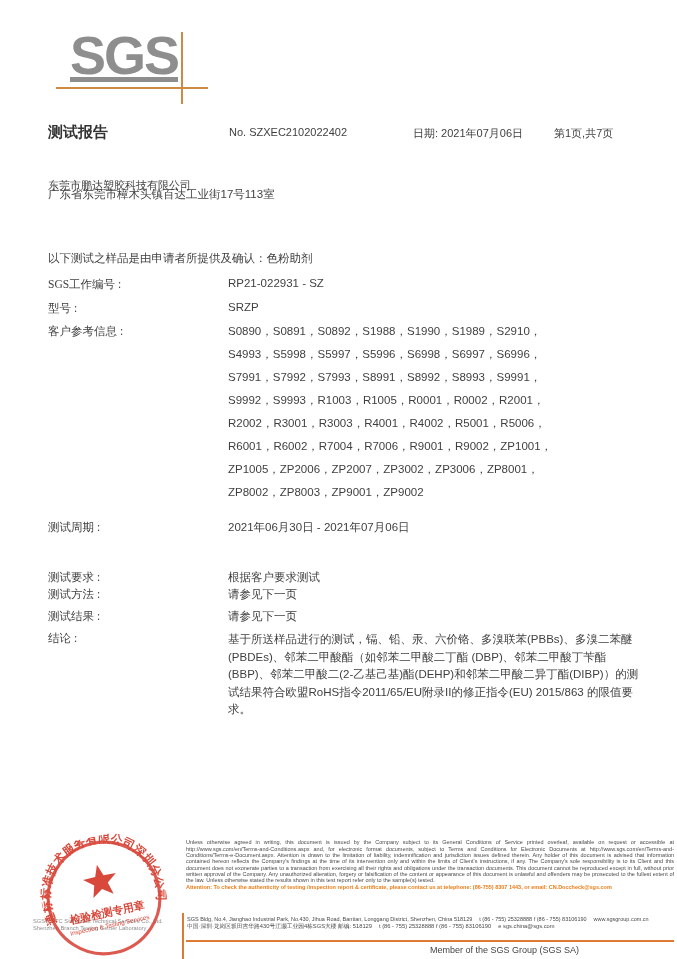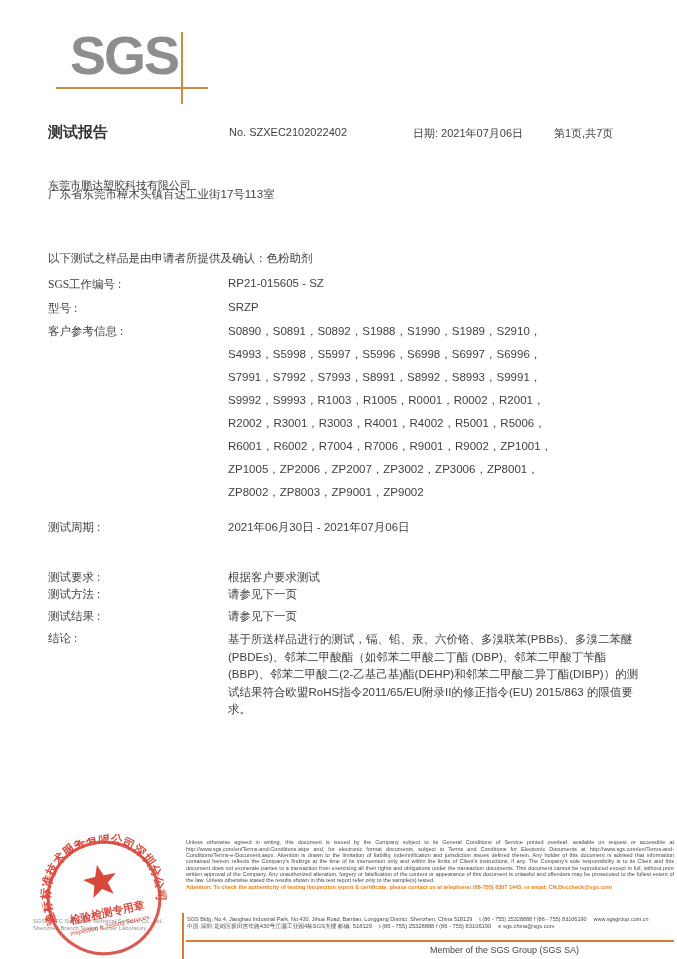--- a/index.html
+++ b/index.html
@@ -4,21 +4,21 @@
 <style>
   html,body { margin:0; padding:0; background:#e9e9e9; }
   .page {
     position:relative; width:677px; height:959px; background:#ffffff;
     font-family:"Liberation Sans","DejaVu Sans",sans-serif; color:#3f3f3f;
     overflow:hidden; margin:0 auto;
   }
 
   
   .logo-text { position:absolute; left:70px; top:28px; font-size:54px; font-weight:800;
-    letter-spacing:-2px; color:#8e8e8e; line-height:1; }
+    letter-spacing:-2px; color:#8e8e8e; line-height:1;text-decoration:underline; }
   .logo-hline { position:absolute; left:56px; top:87px; width:152px; height:2px; background:#cf8a42; }
   .logo-vline { position:absolute; left:181px; top:32px; width:2px; height:72px; background:#cf8a42; }
 
   
   .report-title { position:absolute; left:48px; top:123px; font-size:15px; font-weight:bold; color:#333;font-family:Liberation Serif, serif; }
   .report-no { position:absolute; left:229px; top:126px; font-size:11px; }
   .report-date { position:absolute; left:413px; top:126px; font-size:11px; }
   .report-page { position:absolute; left:554px; top:126px; font-size:11px; }
 
   .applicant-name { position:absolute; left:48px; top:150px; font-size:11px;margin-top:28px; }
@@ -71,21 +71,21 @@
   <div class="report-date">日期: 2021年07月06日</div>
   <div class="report-page">第1页,共7页</div>
 
   <div class="applicant-name">东莞市鹏达塑胶科技有限公司</div>
   <div class="applicant-addr">广东省东莞市樟木头镇百达工业街17号113室</div>
 
   <div class="intro">以下测试之样品是由申请者所提供及确认：色粉助剂</div>
 
   <div class="row" style="top:277px">
     <div class="lbl">SGS工作编号 :</div>
-    <div class="val">RP21-015605 - SZ</div>
+    <div class="val">RP21-022931 - SZ</div>
   </div>
 
   <div class="row" style="top:301px">
     <div class="lbl">型号 :</div>
     <div class="val">SRZP</div>
   </div>
 
   <div class="row" style="top:324px">
     <div class="lbl">客户参考信息 :</div>
     <div class="val">

